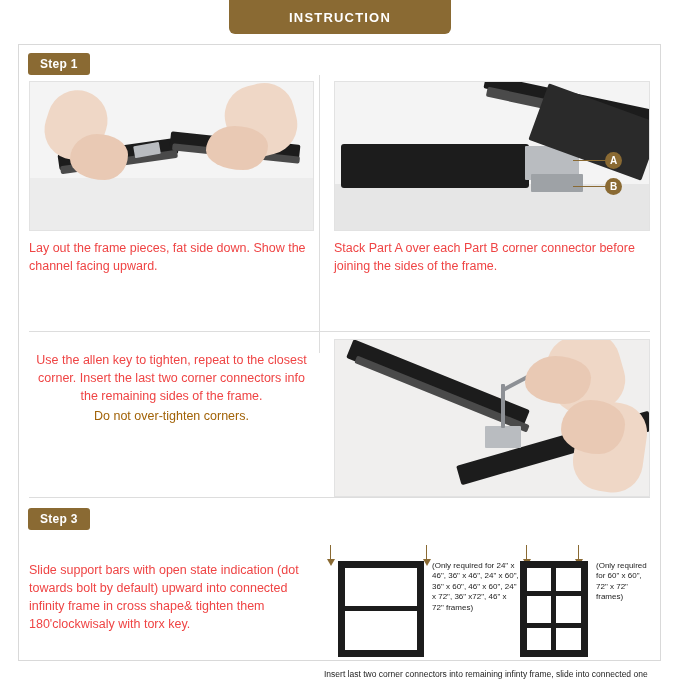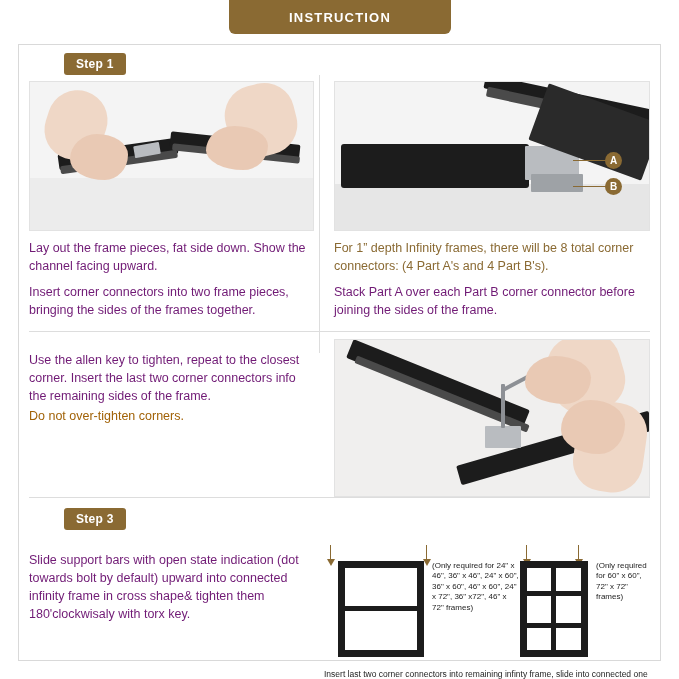--- a/index.html
+++ b/index.html
@@ -51,21 +51,20 @@
   
   .step-label {
     position: absolute;
     background: #8a6a33;
     color: #fff;
     font-size: 12px;
     font-weight: bold;
     padding: 4px 12px;
     border-radius: 3px;
     letter-spacing: .3px;
-    margin-left: 36px;
   }
   #step1-label { top: 8px; left: 9px; }
   #step2-label { top: 463px; left: 9px; }
 
   
   .row1 {
     position: absolute;
     top: 36px;
     left: 10px;
     width: 621px;
@@ -97,45 +96,46 @@
     border: 1px solid #e2e2e2;
     background: #f4f4f4;
     overflow: hidden;
     box-sizing: border-box;
   }
 
   .cap {
     font-size: 12.5px;
     line-height: 1.45;
     margin: 8px 0 0 0;
-    color: #701a75;
+    color: #ef4444;
   }
   .cap.brown { color: #8a6a33; }
   .cap.red { color: #a16207; }
 
   
   .row2 {
     position: absolute;
     top: 296px;
     left: 10px;
     width: 621px;
     height: 150px;
+    text-align: center;
   }
   .row2 .text { position: absolute; left: 0; top: 2px; width: 285px; }
   .row2 .pic  { position: absolute; left: 305px; top: -2px; width: 316px; height: 158px; }
 
   
   .row3 {
     position: absolute;
     top: 492px;
     left: 10px;
     width: 621px;
     height: 120px;
   }
-  .row3 .text { position: absolute; left: 0; top: 6px; width: 290px; }
+  .row3 .text { position: absolute; left: 0; top: 16px; width: 290px; }
   .row3 .diagrams { position: absolute; left: 295px; top: 0; width: 326px; height: 150px; }
   .foot-note {
     position: absolute;
     left: 295px;
     top: 132px;
     width: 326px;
     font-size: 8.5px;
     line-height: 1.35;
     color: #1d1d1d;
   }
@@ -243,41 +243,39 @@
         <div class="bar-dark" style="left:140px; top:56px; width:130px; height:16px; transform:rotate(6deg);"></div>
         <div class="bar-grey" style="left:142px; top:68px; width:128px; height:7px; transform:rotate(6deg);"></div>
         <div class="metal" style="left:104px; top:62px; width:26px; height:12px; transform:rotate(-10deg);"></div>
 
         <div class="arm" style="left:16px; top:8px; width:60px; height:70px; transform:rotate(18deg);"></div>
         <div class="hand" style="left:40px; top:52px; width:58px; height:46px;"></div>
         <div class="arm" style="left:196px; top:2px; width:70px; height:72px; transform:rotate(-14deg);"></div>
         <div class="hand" style="left:176px; top:44px; width:62px; height:44px;"></div>
       </div>
       <p class="cap">Lay out the frame pieces, fat side down. Show the channel facing upward.</p>
-      <p class="cap">Insert corner connectors into two frame pieces, bringing the sides of the frames together.</p>
     </div>
 
     <div class="col-right">
       <div class="photo p2">
         <div class="surface" style="height:46px; background:#e6e6e6;"></div>
 
         <div class="bar-dark" style="left:148px; top:10px; width:170px; height:14px; transform:rotate(12deg);"></div>
         <div class="bar-grey" style="left:150px; top:22px; width:168px; height:10px; transform:rotate(12deg);"></div>
         <div class="bar-dark" style="left:6px; top:62px; width:188px; height:44px; border-radius:3px;"></div>
 
         <div class="metal" style="left:190px; top:64px; width:54px; height:34px;"></div>
         <div class="metal" style="left:196px; top:92px; width:52px; height:18px; background:#9ea2a6;"></div>
         <div class="bar-dark" style="left:200px; top:20px; width:120px; height:60px; transform:rotate(20deg); background:#2a2a2a;"></div>
 
         <div class="leader" style="left:238px; top:78px; width:34px;"></div>
         <div class="leader" style="left:238px; top:104px; width:34px;"></div>
         <div class="callout" style="left:270px; top:70px;">A</div>
         <div class="callout" style="left:270px; top:96px;">B</div>
       </div>
-      <p class="cap brown">For 1” depth Infinity frames, there will be 8 total corner connectors: (4 Part A's and 4 Part B's).</p>
       <p class="cap">Stack Part A over each Part B corner connector before joining the sides of the frame.</p>
     </div>
   </div>
 
   <div class="row2">
     <div class="text">
       <p class="cap">Use the allen key to tighten, repeat to the closest corner. Insert the last two corner connectors info the remaining sides of the frame.</p>
       <p class="cap red" style="margin-top:2px;">Do not over-tighten corners.</p>
     </div>
     <div class="photo pic">

